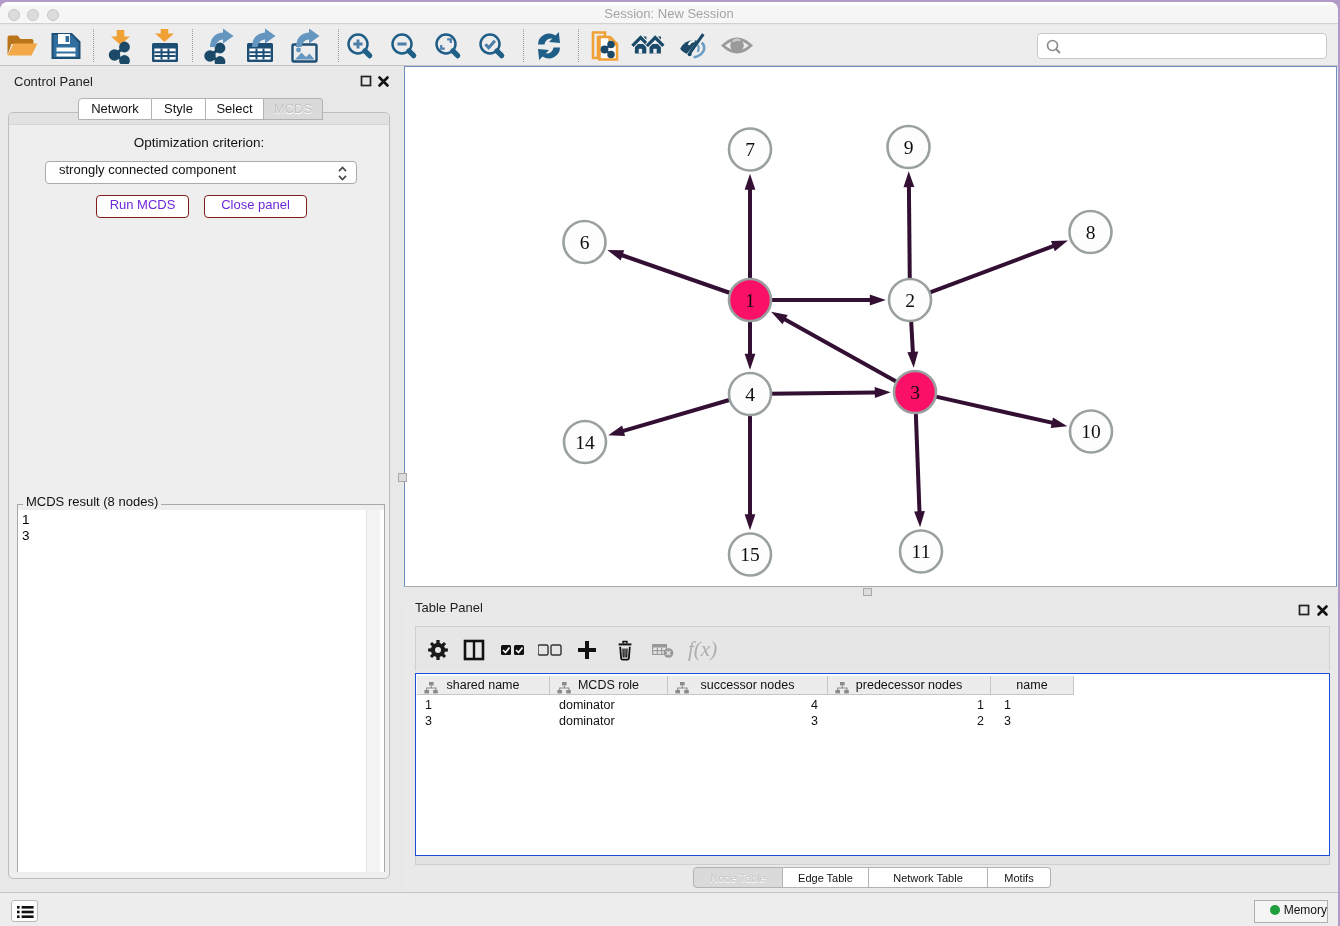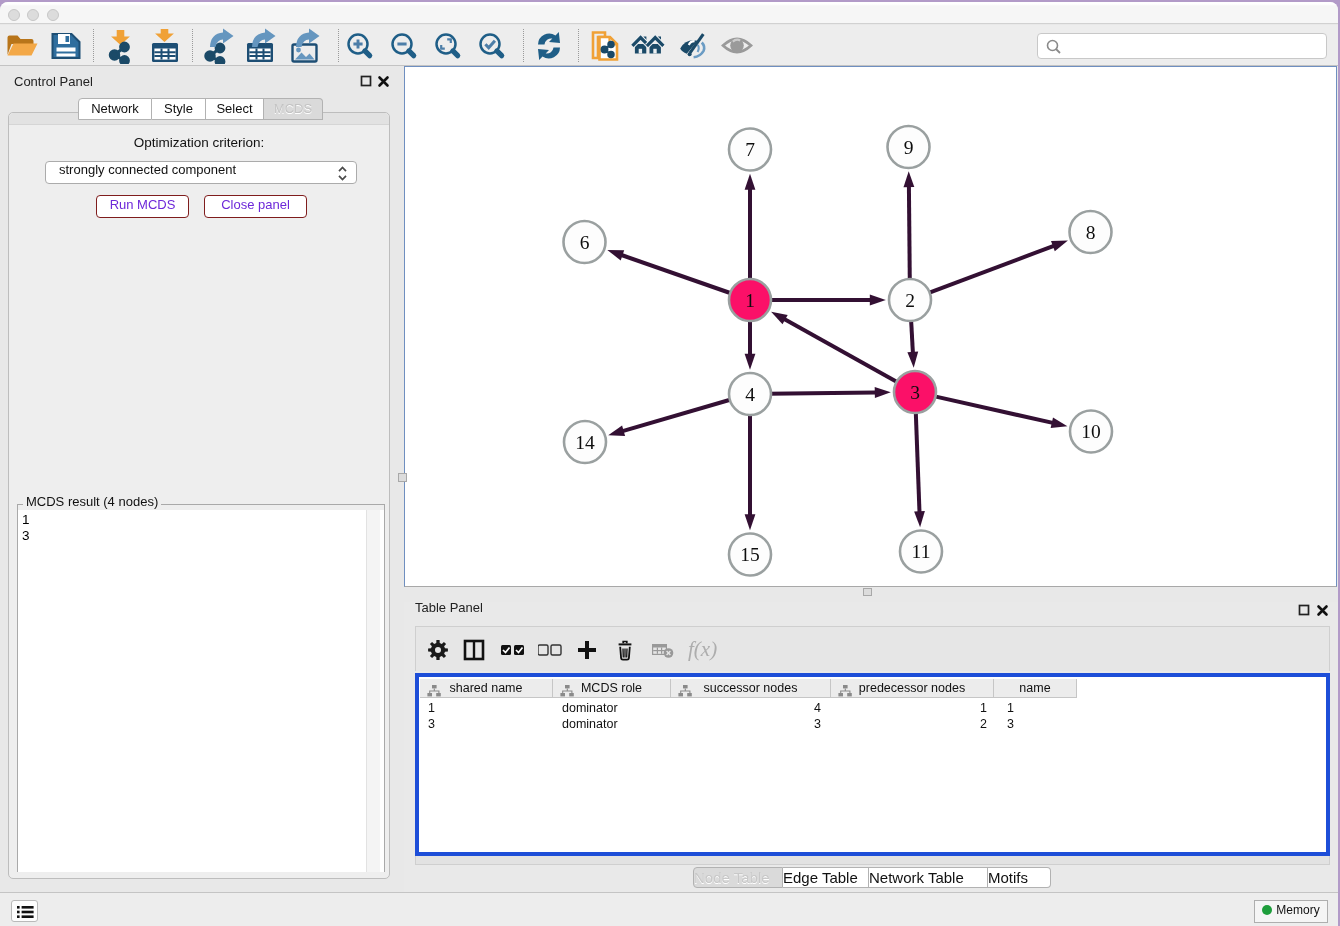--- a/index.html
+++ b/index.html
@@ -48,43 +48,44 @@
   background:linear-gradient(#f3f3f3,#dcdcdc); border-bottom:1px solid #b6b6b6; }
 .nl { position:absolute; top:5px; width:13px; height:13px; border-radius:50%; }
 #nettitle { position:absolute; top:2px; width:100%; text-align:center; font-size:13px; color:#1a1a1a; letter-spacing:0.4px; text-indent:7px; }
 #canvas { position:absolute; left:0; top:24px; width:931px; height:495px; background:#fff; }
 
 #tpanel { position:absolute; left:404px; top:600px; width:936px; height:290px; background:#e9e9e9; }
 #tphead { position:absolute; left:11px; top:-2px; font-size:13px; color:#222; }
 #ttoolbar { position:absolute; left:11px; top:24px; width:915px; height:45px; background:#e6e6e6;
   border:1px solid #cfcfcf; border-bottom:none;padding-left:6px; }
 #tablearea { position:absolute; left:11px; top:71px; width:915px; height:183px; background:#fff;
-  border:4px solid #1d4ed8; }
+  border:1px solid #1d4ed8; }
 .th { position:absolute; top:2px; height:19px; background:#ececec; border-right:1px solid #c6c6c6;
   border-bottom:1px solid #c6c6c6; font-size:12.5px; color:#111; text-align:center; line-height:18px; }
 .td { position:absolute; font-size:12.5px; color:#111; height:16px; line-height:16px; }
 #tscroll { position:absolute; left:11px; top:254px; width:915px; height:9px; background:#e2e2e2;
   border:1px solid #cfcfcf; border-top:none; }
 .btab { position:absolute; top:265px; height:21px; border:1px solid #b2b2b2; background:#fff;
-  font-size:15px; color:#111; line-height:20px; }
+  font-size:11px; color:#111; text-align:center; line-height:20px; }
 
 #statusbar { position:absolute; left:0; top:890px; width:100%; height:34px; background:#ededed;
   border-top:1px solid #c4c4c4; }
 #listbtn { position:absolute; left:11px; top:7px; width:27px; height:22px; background:#fdfdfd;
   border:1px solid #b9b9b9; border-radius:3px; }
 #membtn { position:absolute; right:10px; top:7px; width:74px; height:23px; background:#f5f5f5;
-  border:1px solid #aeaeae; font-size:12px; color:#111; line-height:19px; text-align:center; }
+  border:1px solid #aeaeae; font-size:12px; color:#111; line-height:19px; text-align:right; }
 </style>
 </head>
 <body>
 <div id="win">
   <div id="titlebar">
     <div class="tl" style="left:8px;"></div>
     <div class="tl" style="left:27px;"></div>
     <div class="tl" style="left:47px;"></div>
+    <div id="titletext">Session: New Session</div>
   </div>
   <div id="toolbar">
     <div class="tsep" style="left:93px;"></div>
     <div class="tsep" style="left:192px;"></div>
     <div class="tsep" style="left:338px;"></div>
     <div class="tsep" style="left:523px;"></div>
     <div class="tsep" style="left:578px;"></div>
     <div id="icons">
         <svg style="position:absolute;left:4px;top:3px;" width="36" height="36" viewBox="0 0 36 36">
           <path d="M3.5 27 V9.5 Q3.5 7.5 5.5 7.5 h8 l3 3.5 h11 Q29.5 11 29.5 13 v3 h-22 z" fill="#b8751a"></path>
@@ -238,21 +239,21 @@
             <path d="M2 5.2 L5.5 1.5 L9 5.2 M2 9.8 L5.5 13.5 L9 9.8" stroke="#4a4a4a" stroke-width="1.7" fill="none"></path>
           </svg></div>
       <div class="btn" style="left:87px; width:93px;">Run MCDS</div>
       <div class="btn" style="left:195px; width:103px;">Close panel</div>
       <div id="groupbox">
         <div id="groupwhite">
           <div style="position:absolute; left:4px; top:2px; font-size:13.5px;">1</div>
           <div style="position:absolute; left:4px; top:18px; font-size:13.5px;">3</div>
         </div>
         <div id="groupscroll"></div>
-        <div id="grouplabel">MCDS result (4 nodes)</div>
+        <div id="grouplabel">MCDS result (8 nodes)</div>
       </div>
     </div>
   </div>
   <div id="netframe">
     <div id="canvas">
         <svg width="931" height="495" style="position:absolute;left:0;top:0;">
           <line x1="345.0" y1="191.0" x2="345.0" y2="97.7" stroke="#331033" stroke-width="4.0"></line>
           <polygon points="345.0,82.7 350.4,98.7 339.6,98.7" fill="#331033"></polygon>
           <line x1="328.0" y1="203.0" x2="216.5" y2="164.0" stroke="#331033" stroke-width="4.0"></line>
           <polygon points="202.3,159.0 219.2,159.2 215.7,169.4" fill="#331033"></polygon>

